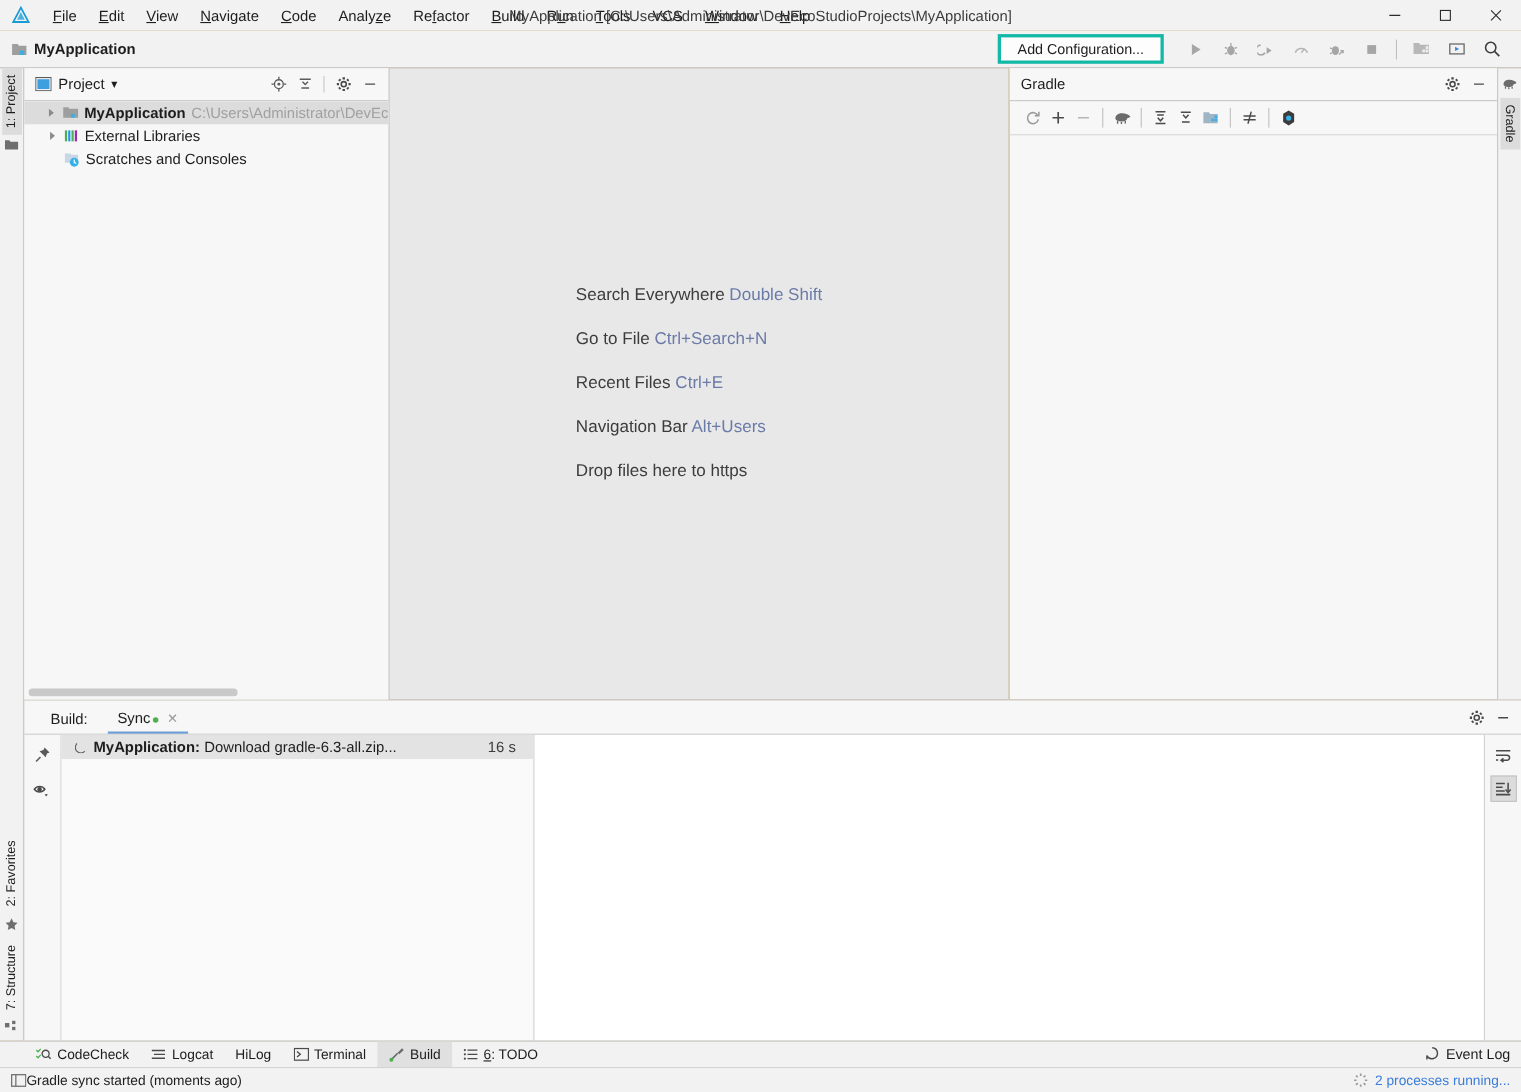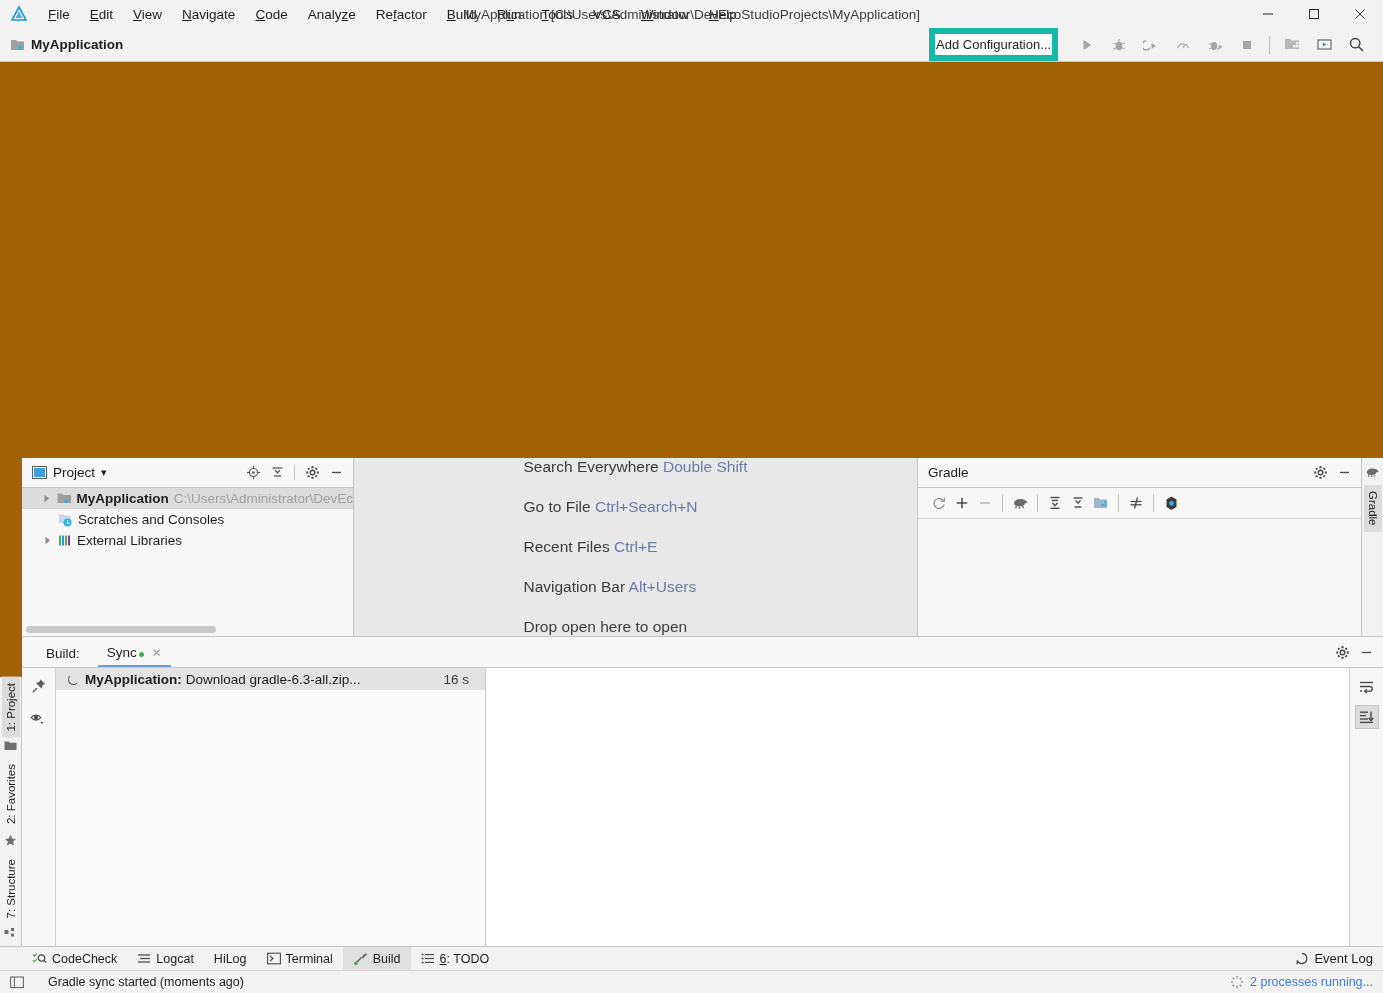--- a/index.html
+++ b/index.html
@@ -33,28 +33,28 @@
   .win-btn svg { display:block; }
 
   
   .navbar {
     height: 34px; min-height:34px; display: flex; align-items: center;
     background: #f2f2f2; border-bottom: 1px solid #c6c6c6; padding-left: 10px;
   }
   .nav-crumb { display: flex; align-items: center; gap: 6px; font-weight: bold; font-size: 13.5px; }
   .toolbar-right { margin-left: auto; display: flex; align-items: center; gap: 2px; padding-right: 12px; }
   .add-config {
-    border: 6px solid #14b8a6; background: #fdfdfd; font-size: 13px;
-    padding: 3px 1px; margin-right: 12px; color:#1d1d1d; font-family: inherit;
+    border: 3px solid #14b8a6; background: #fdfdfd; font-size: 13px;
+    padding: 3px 15px; margin-right: 12px; color:#1d1d1d; font-family: inherit;
   }
   .tb-btn { width: 30px; height: 26px; display:flex; align-items:center; justify-content:center; }
   .tb-sep { width: 1px; height: 18px; background: #c0c0c0; margin: 0 5px; }
 
   
-  .body-row { flex: 1; display: flex; min-height: 0; align-items: flex-end; }
+  .body-row { flex: 1; display: flex; min-height: 0; }
 
   
   .vstrip {
     width: 22px; background: #f2f2f2; border-right: 1px solid #c6c6c6;
     display: flex; flex-direction: column; align-items: center; position: relative;
   }
   .vstrip.right { border-right: none; border-left: 1px solid #c6c6c6; }
   .vtab {
     writing-mode: vertical-rl; text-orientation: mixed;
     font-size: 11.5px; padding: 6px 3px; white-space: nowrap; color:#1d1d1d;
@@ -117,26 +117,26 @@
   .br-btn { width: 24px; height: 24px; display:flex; align-items:center; justify-content:center; }
   .br-btn.active { background: #dcdcdc; border: 1px solid #c2c2c2; }
 
   
   .toolbar-bottom {
     height: 24px; min-height:24px; display: flex; align-items: center;
     border-top: 1px solid #c6c6c6; background: #f2f2f2; padding-left: 22px;
   }
   .tw-btn { display:flex; align-items:center; gap:5px; padding: 3px 10px; font-size: 12.5px; height:24px; }
   .tw-btn.active { background: #e0e0e0; }
-  .tw-right { margin-left:auto; display:flex; align-items:flex-end; padding-right:10px; gap:5px; }
+  .tw-right { margin-left:auto; display:flex; align-items:flex-start; padding-right:10px; gap:5px; }
 
   
   .statusbar {
     height: 23px; min-height:23px; display: flex; align-items: center;
-    background: #f2f2f2; border-top: 1px solid #d4d4d4; padding: 0 10px 0 10px; gap: 24px;
+    background: #f2f2f2; border-top: 1px solid #d4d4d4; padding: 0 10px 0 10px; gap: 0;
     font-size: 12.5px; position: relative;
   }
   .status-right { margin-left: auto; display:flex; align-items:flex-start; gap:6px; }
   .proc-link { color: #3b7dd8; }
   .watermark {
     position: absolute; right: 10px; bottom: 6px; font-size: 19px; color: rgba(170,170,170,0.45);
     pointer-events:none; white-space:nowrap; letter-spacing:0.5px;
   }
   .ul { text-decoration: underline; }
 </style>
@@ -358,66 +358,66 @@
                 </span>
               <span>
                   <svg width="15" height="13" viewBox="0 0 15 13" style="display:block">
                     <path d="M0.5 1.5h4.5l1.1 1.4H14V11H0.5z" fill="#9e9e9e"></path>
                     <rect x="7.5" y="7.5" width="3.5" height="3.5" fill="#3bb0e0"></rect>
                   </svg>
                 </span>
               <span class="tree-label">MyApplication</span>
               <span class="tree-path">C:\Users\Administrator\DevEcoStu</span>
             </div>
-            <div class="tree-row" style="padding-left:36px">
-              <span>
-                  <svg width="15" height="14" viewBox="0 0 15 14" style="display:block">
-                    <path d="M1 1.5h5l1 1.2h6V10H1z" fill="#c8d7e6"></path>
-                    <circle cx="9.5" cy="9.5" r="4" fill="#35b0e8"></circle>
-                    <path d="M9.5 7 v2.6 l1.8 1.1" fill="none" stroke="#fff" stroke-width="1.1"></path>
-                  </svg>
-                </span>
-              <span>Scratches and Consoles</span>
-            </div>
             <div class="tree-row">
               <span class="twisty">
                   <svg width="8" height="9" viewBox="0 0 8 9">
                     <path d="M1.5 0.8 L6 4.5 L1.5 8.2 Z" fill="#8a8a8a"></path>
                   </svg>
                 </span>
               <span>
                   <svg width="14" height="13" viewBox="0 0 14 13" style="display:block">
                     <rect x="1" y="1.5" width="2" height="10" fill="#4caf50"></rect>
                     <rect x="4" y="1.5" width="2" height="10" fill="#2196f3"></rect>
                     <rect x="7" y="1.5" width="2" height="10" fill="#4caf50"></rect>
                     <rect x="10" y="1.5" width="2" height="10" fill="#9c27b0"></rect>
                   </svg>
                 </span>
               <span>External Libraries</span>
             </div>
+            <div class="tree-row" style="padding-left:36px">
+              <span>
+                  <svg width="15" height="14" viewBox="0 0 15 14" style="display:block">
+                    <path d="M1 1.5h5l1 1.2h6V10H1z" fill="#c8d7e6"></path>
+                    <circle cx="9.5" cy="9.5" r="4" fill="#35b0e8"></circle>
+                    <path d="M9.5 7 v2.6 l1.8 1.1" fill="none" stroke="#fff" stroke-width="1.1"></path>
+                  </svg>
+                </span>
+              <span>Scratches and Consoles</span>
+            </div>
             <div class="hscroll"></div>
           </div>
         </div>
 
         <div class="editor">
           <div class="hints">
             <div class="hint">
               <span>Search Everywhere </span><span class="key">Double Shift</span>
             </div>
             <div class="hint">
               <span>Go to File </span><span class="key">Ctrl+Search+N</span>
             </div>
             <div class="hint">
               <span>Recent Files </span><span class="key">Ctrl+E</span>
             </div>
             <div class="hint">
               <span>Navigation Bar </span><span class="key">Alt+Users</span>
             </div>
             <div class="hint">
-              <span>Drop open here to open</span>
+              <span>Drop files here to https</span>
             </div>
           </div>
         </div>
 
         <div class="gradle-pane">
           <div class="pane-header">
             <span style="font-size:13.5px">Gradle</span>
             <div class="pane-header-actions">
               <div class="ico-btn">
                 <svg width="15" height="15" viewBox="0 0 15 15">

